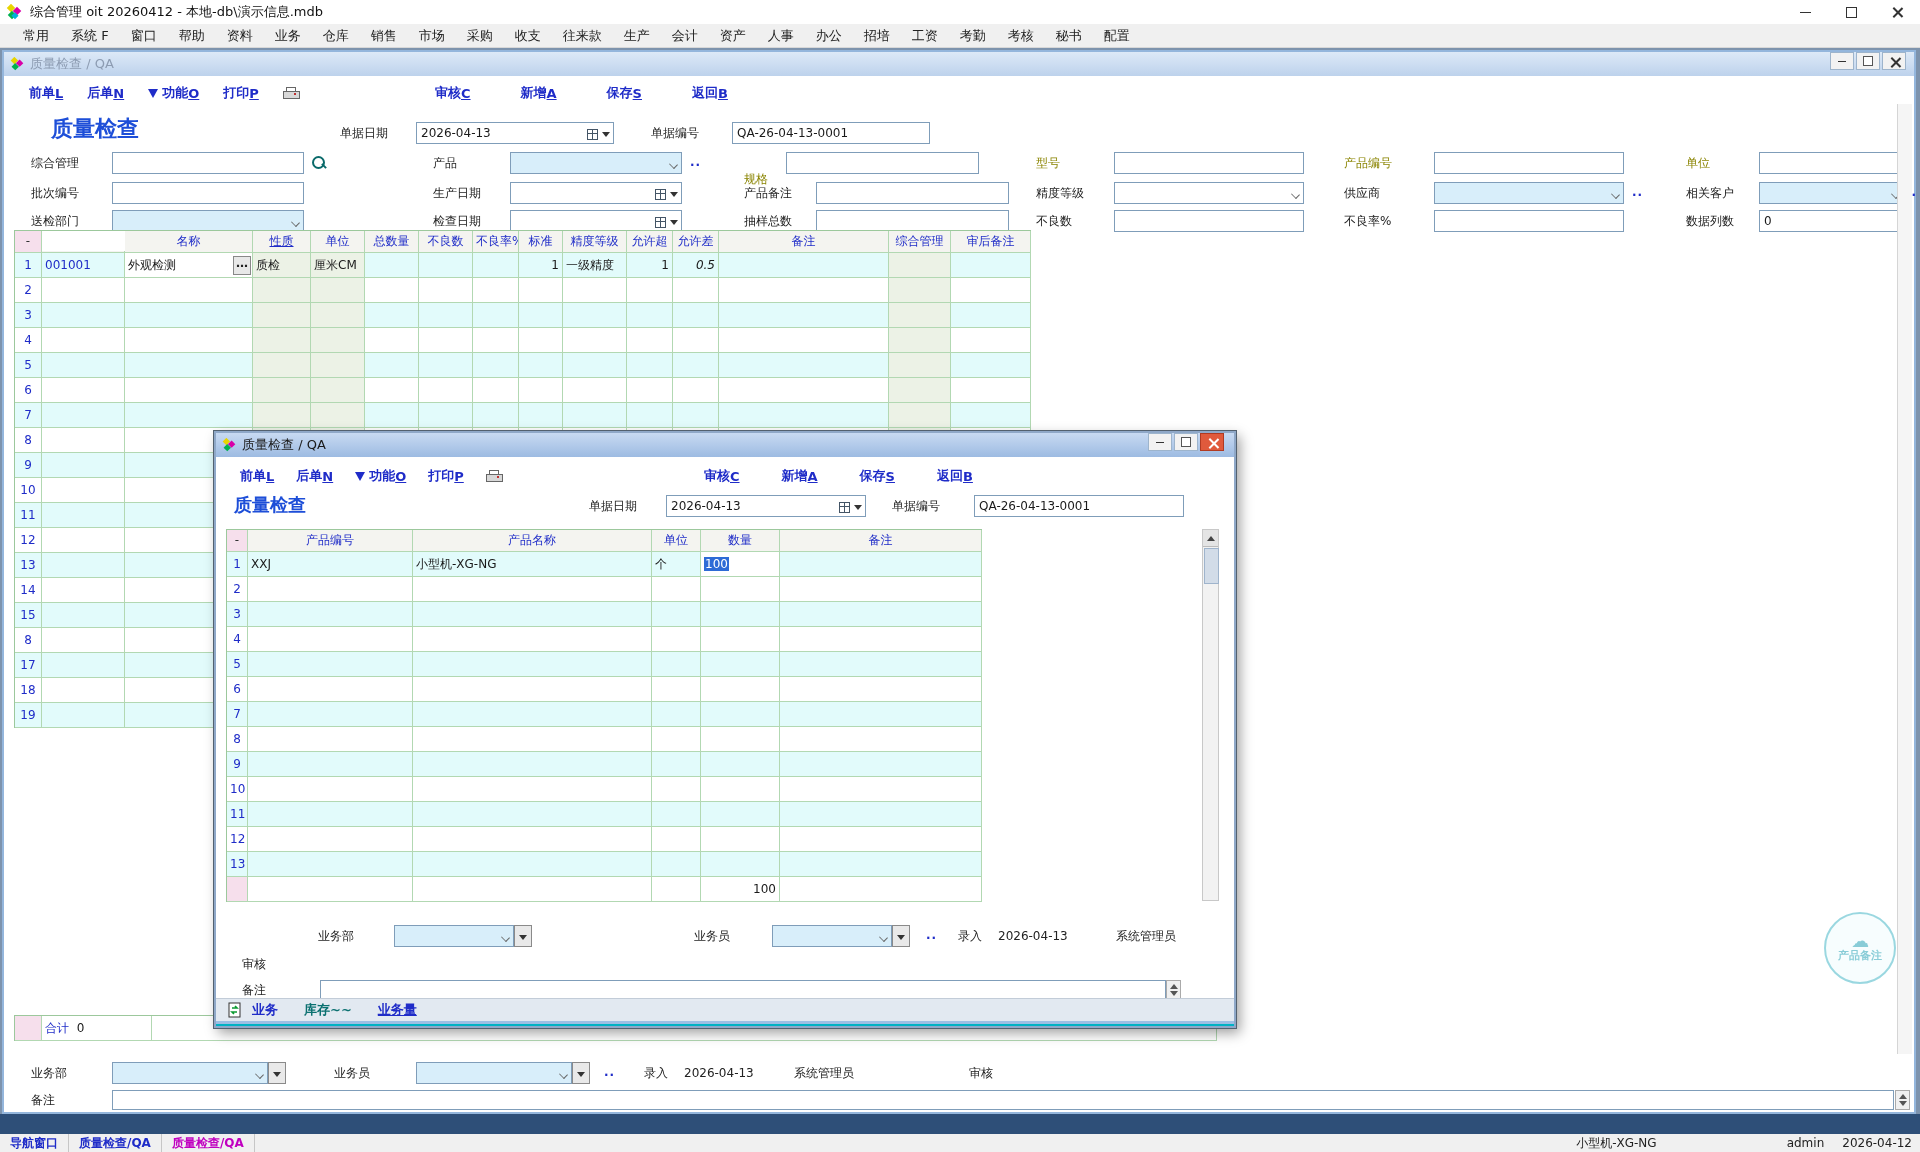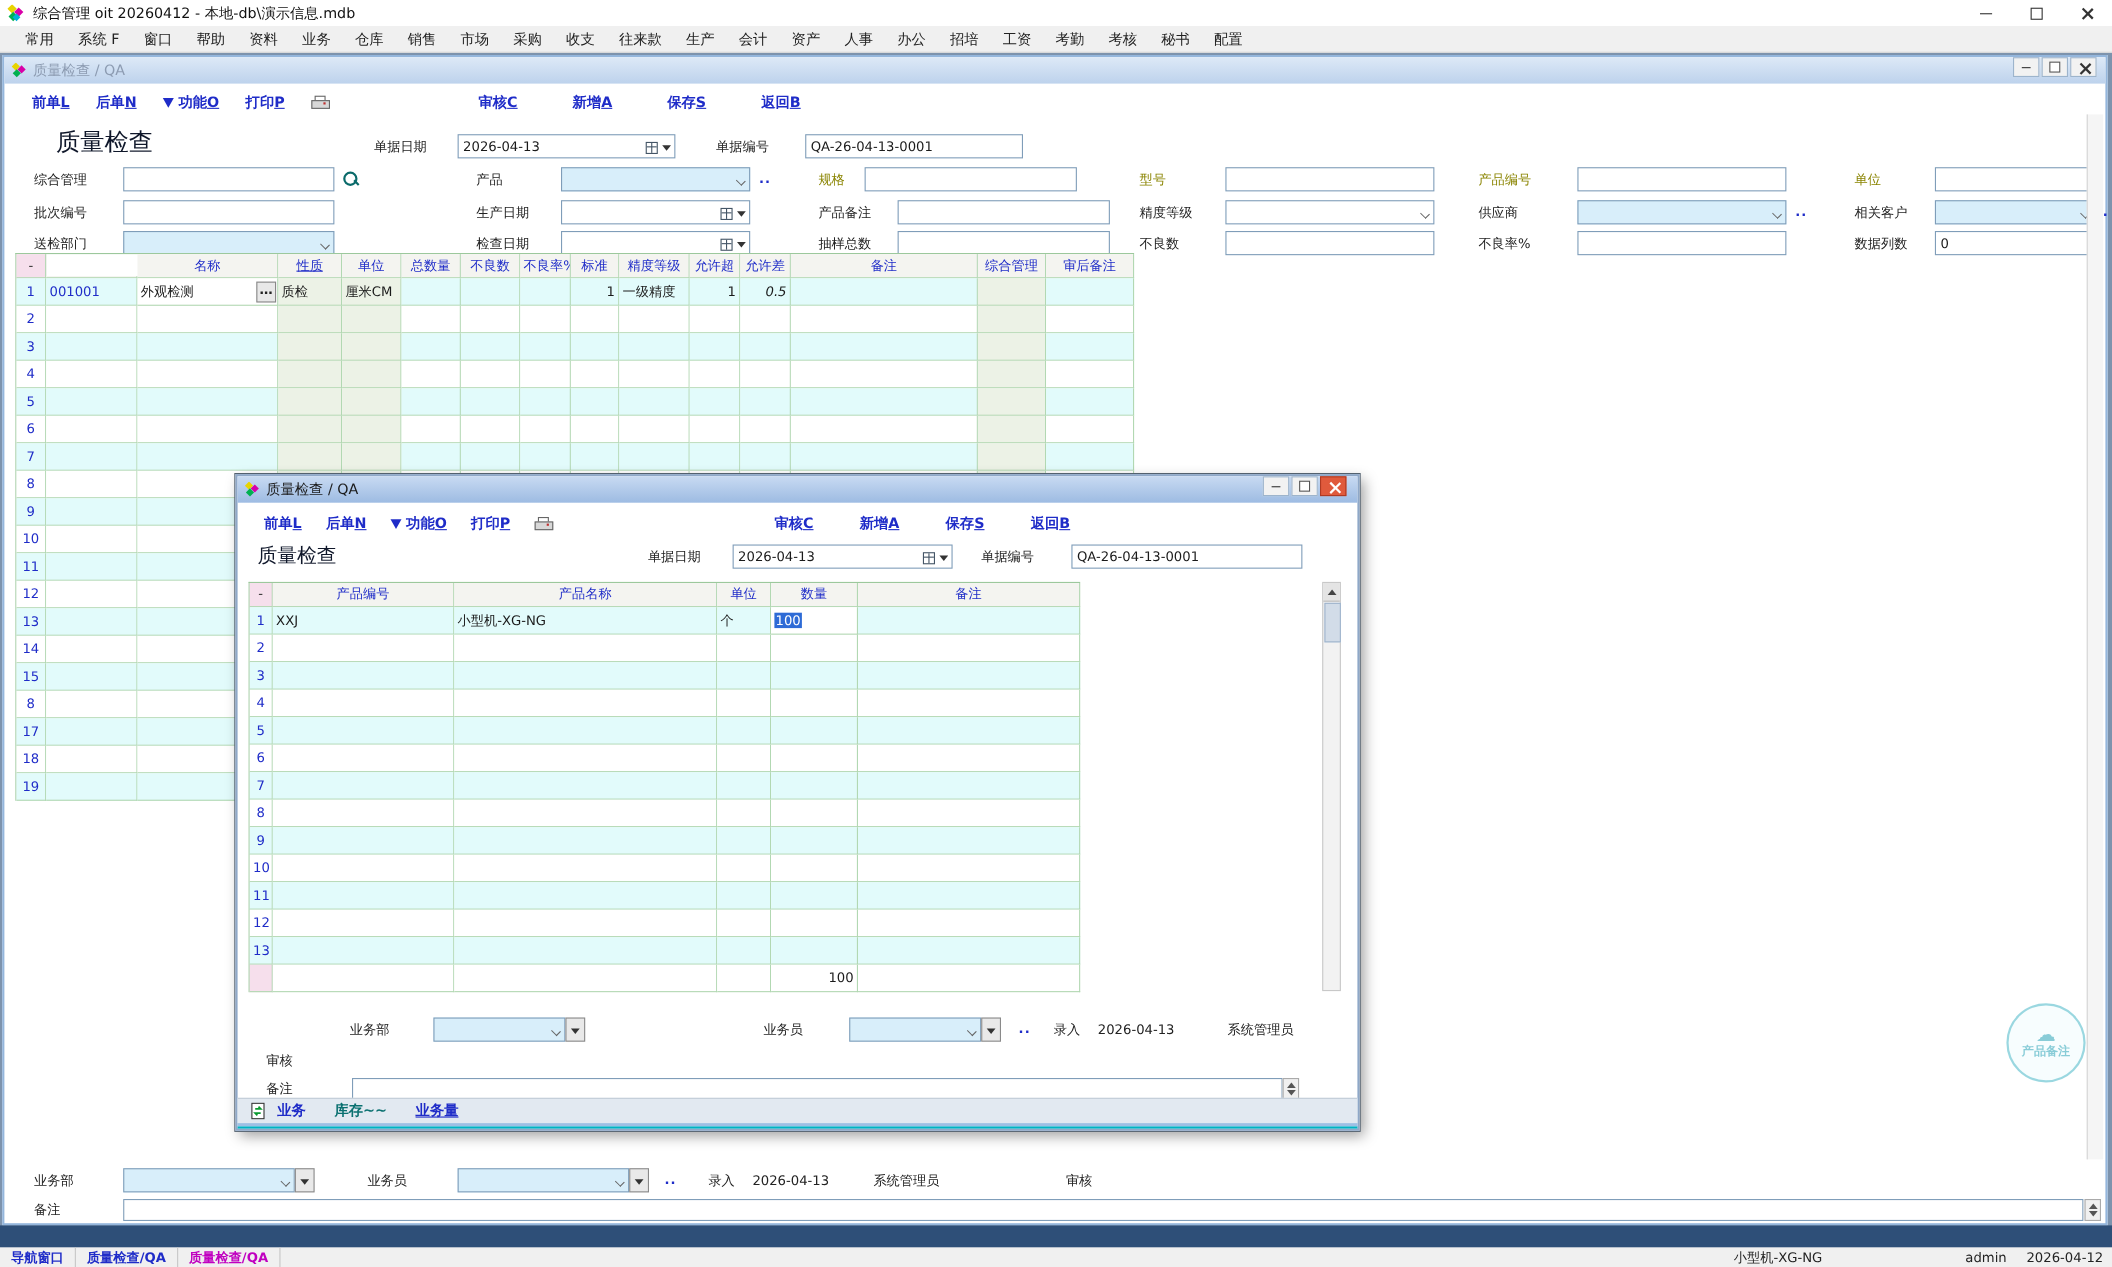--- a/index.html
+++ b/index.html
@@ -27,21 +27,21 @@
   .inner-title{position:absolute;left:0;top:0;right:0;height:24px;background:linear-gradient(#dde9f7,#bdd2ec);display:flex;align-items:center;padding:0 6px;}
   .inner-title .ititle{margin-left:6px;font-size:13px;}
   .inner-title.inactive .ititle{color:#8d9cb2;}
   .sbtn{width:24px;height:18px;background:#f2f2f2;border:1px solid #9db4cc;display:flex;align-items:center;justify-content:center;margin-left:2px;box-sizing:border-box;}
   .sbtn.red{background:#e05a3c;border-color:#b03a22;}
   .toolbar{position:absolute;height:30px;display:flex;align-items:center;}
   .tlink{color:#1f2cc8;font-weight:bold;font-size:13px;cursor:pointer;display:inline-flex;align-items:center;text-decoration:none;}
   .tlink u{text-decoration:underline;}
   .lbl{position:absolute;font-size:12px;color:#222;line-height:22px;height:22px;white-space:nowrap;}
   .lbl.olive{color:#8a8400;}
-  .heading{position:absolute;font-family:"DejaVu Serif",serif;font-weight:normal;color:#0f172a;}
+  .heading{position:absolute;font-family:"DejaVu Serif",serif;font-weight:bold;color:#1d4ed8;}
   .ipt{position:absolute;height:22px;border:1px solid #7f9db9;background:#fff;box-sizing:border-box;
        line-height:20px;padding:0 4px;font-size:12px;white-space:nowrap;overflow:hidden;}
   .dd{padding-right:16px;}
   .dd.blue{background:#d8eefa;}
   .chev{position:absolute;right:4px;top:8px;width:6px;height:6px;border-right:1px solid #666;border-bottom:1px solid #666;transform:rotate(45deg) scale(1,0.8);}
   .datec{padding-right:30px;}
   .cal{position:absolute;right:15px;top:6px;width:9px;height:9px;border:1px solid #456;background:#fff;}
   .cal:before{content:"";position:absolute;left:0;right:0;top:3px;height:1px;background:#456;}
   .cal:after{content:"";position:absolute;top:0;bottom:0;left:4px;width:1px;background:#456;}
   .tri-dn{position:absolute;right:3px;top:9px;width:0;height:0;border-left:4px solid transparent;border-right:4px solid transparent;border-top:5px solid #333;}
@@ -227,21 +227,21 @@
   <div class="ipt datec" style="left:412px;top:70px;width:198px"><span>2026-04-13</span><span class="cal"></span><span class="tri-dn"></span></div>
   <div class="lbl" style="left:647px;top:70px">单据编号</div>
   <div class="ipt" style="left:728px;top:70px;width:198px">QA-26-04-13-0001</div>
 
   <div class="lbl" style="left:27px;top:100px">综合管理</div>
   <div class="ipt" style="left:108px;top:100px;width:192px"></div>
   <span class="mag" style="left:308px;top:104px"></span>
   <div class="lbl" style="left:429px;top:100px">产品</div>
   <div class="ipt dd blue" style="left:506px;top:100px;width:172px"><span></span><span class="chev"></span></div>
   <div class="dots" style="left:686px;top:103px">..</div>
-  <div class="lbl olive" style="left:740px;top:100px">规格</div>
+  <div class="lbl olive" style="left:740px;top:116px">规格</div>
   <div class="ipt" style="left:782px;top:100px;width:193px"></div>
   <div class="lbl olive" style="left:1032px;top:100px">型号</div>
   <div class="ipt" style="left:1110px;top:100px;width:190px"></div>
   <div class="lbl olive" style="left:1340px;top:100px">产品编号</div>
   <div class="ipt" style="left:1430px;top:100px;width:190px"></div>
   <div class="lbl olive" style="left:1682px;top:100px">单位</div>
   <div class="ipt" style="left:1755px;top:100px;width:145px"></div>
 
   <div class="lbl" style="left:27px;top:130px">批次编号</div>
   <div class="ipt" style="left:108px;top:130px;width:192px"></div>
@@ -607,20 +607,25 @@
         <div class="g-cell a-right" style="width: 44px;"></div>
         <div class="g-cell" style="width: 64px;"></div>
         <div class="g-cell a-right" style="width: 46px;"></div>
         <div class="g-cell a-right" style="width: 46px;"></div>
         <div class="g-cell" style="width: 170px;"></div>
         <div class="g-cell g-shade" style="width: 62px;"></div>
         <div class="g-cell" style="width: 80px;"></div>
       </div>
     </div>
 
+  <div class="total-row" style="left:10px;top:963px">
+    <div class="g-cell g-selh" style="width:27px"></div>
+    <div class="g-cell" style="width:110px"><span class="t-blue">合计</span>&nbsp;&nbsp;<span>0</span></div>
+    <div class="g-cell" style="width:1065px"></div>
+  </div>
 
   <div class="lbl" style="left:27px;top:1010px">业务部</div>
   <div class="ipt dd blue" style="left:108px;top:1010px;width:156px">
       <span class="chev"></span>
     </div>
   <div class="dd-btn" style="left:264px;top:1010px">
       <span class="tri-dn"></span>
     </div>
   <div class="lbl" style="left:330px;top:1010px">业务员</div>
   <div class="ipt dd blue" style="left:412px;top:1010px;width:156px">

